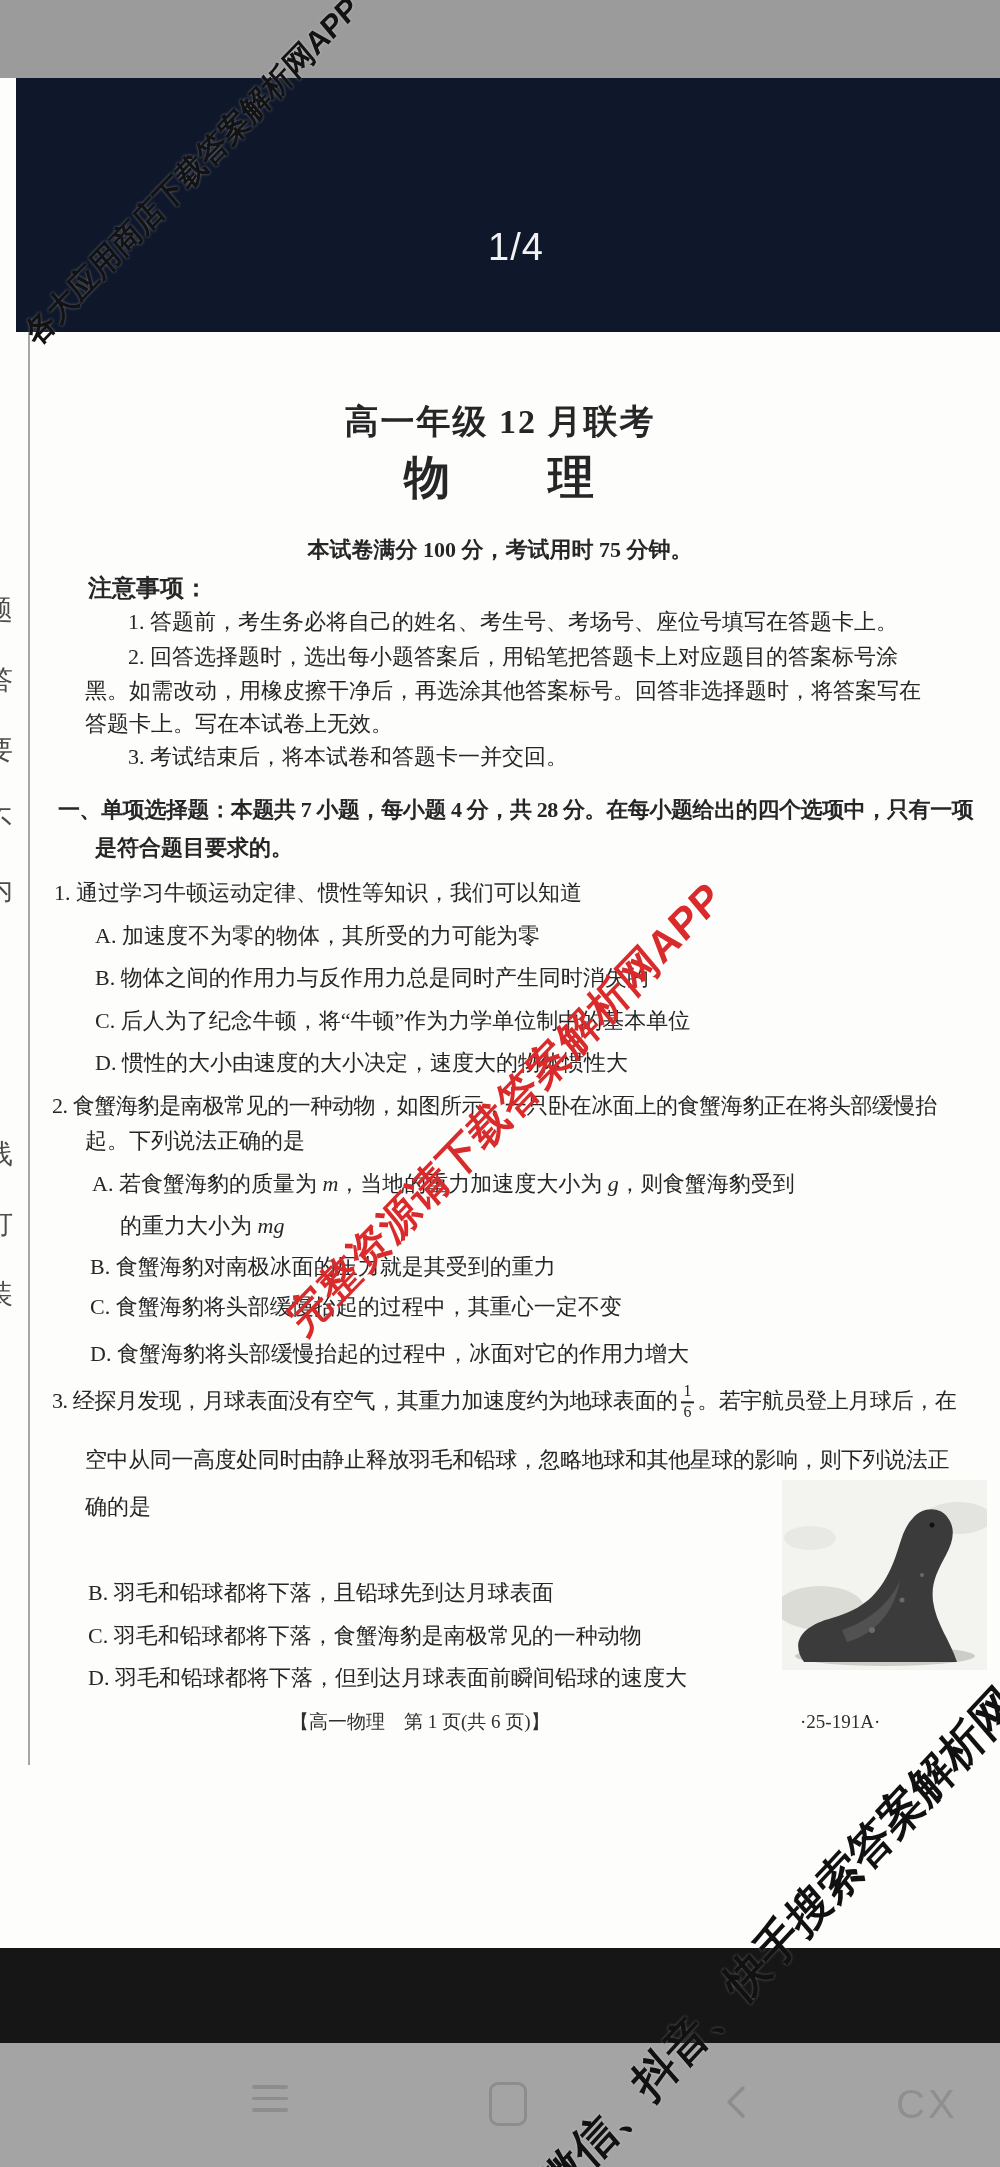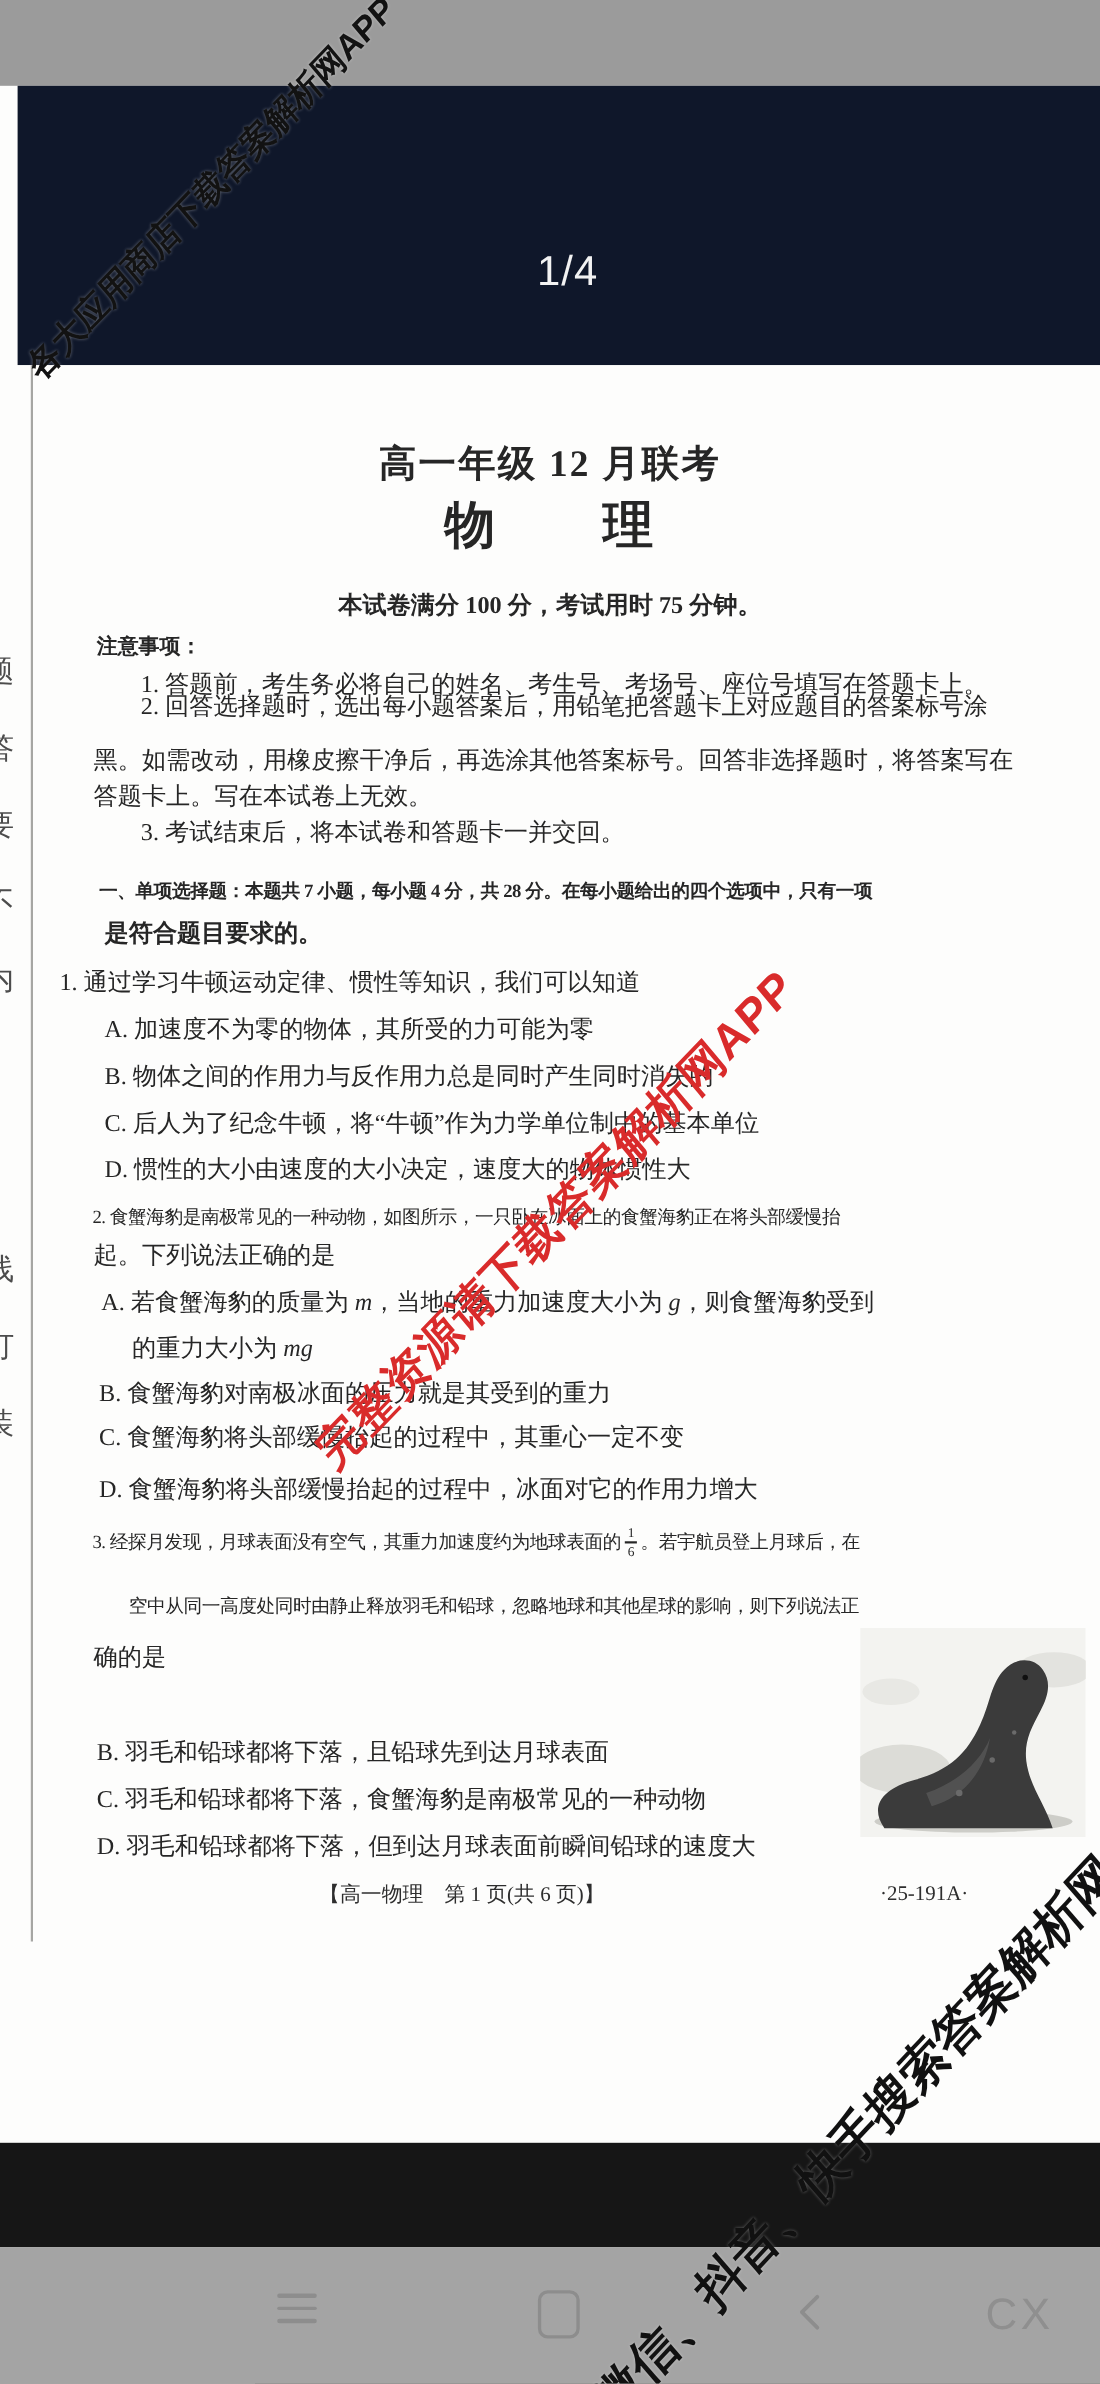--- a/index.html
+++ b/index.html
@@ -19,21 +19,21 @@
   .back-btn{left:722px;top:2084px;width:28px;height:36px;}
   .corner-logo{position:absolute;left:896px;top:2082px;font-size:40px;color:#8f8f8f;letter-spacing:3px;
                font-family:"Liberation Sans","DejaVu Sans",sans-serif;}
   
   .page{position:absolute;left:0;top:332px;width:1000px;height:1433px;background:#fdfdfc;}
   .bind-rule{position:absolute;left:28px;top:0;width:2px;height:100%;background:#a6a6a3;}
   .margin-char{position:absolute;left:-14px;color:#4c4c4c;font-size:27px;transform:translateY(-50%);}
   .line{position:absolute;white-space:nowrap;color:#262626;font-size:22px;transform:translateY(-50%);}
   .b{font-weight:700;}
   .center{left:0;width:1000px;text-align:center;}
-  .tight{font-size:17px;letter-spacing:-0.4px;margin-left:32px;}
+  .tight{font-size:22px;letter-spacing:-0.4px;}
   .title{font-size:34px;letter-spacing:2px;}
   .subject{font-size:46px;letter-spacing:2px;}
   .meta{font-size:22px;}
   .foot{font-size:19px;color:#2e2e2e;}
   .it{font-style:italic;}
   .frac{display:inline-block;vertical-align:-0.55em;text-align:center;font-size:0.72em;line-height:1.05;margin:0 3px;}
   .frac .num{display:block;border-bottom:2px solid #262626;padding:0 3px 1px;}
   .frac .den{display:block;padding-top:1px;}
   .figure{position:absolute;left:782px;top:1148px;width:205px;height:190px;}
   
@@ -65,23 +65,23 @@
     <span class="margin-char" style="top:488px">不</span>
     <span class="margin-char" style="top:558px">内</span>
     <span class="margin-char" style="top:822px">线</span>
     <span class="margin-char" style="top:892px">订</span>
     <span class="margin-char" style="top:962px">装</span>
 
     <div class="line center title b" style="top:90px">高一年级 12 月联考</div>
     <div class="line center subject b" style="top:146px">物　　理</div>
     <div class="line center meta b" style="top:218px">本试卷满分 100 分，考试用时 75 分钟。</div>
 
-    <div class="line b" style="left:88px;top:256px;font-size:19px">注意事项：</div>
+    <div class="line b" style="left:88px;top:256px;font-size:24px">注意事项：</div>
     <div class="line" style="left:128px;top:290px">1. 答题前，考生务必将自己的姓名、考生号、考场号、座位号填写在答题卡上。</div>
-    <div class="line" style="left:128px;top:310px">2. 回答选择题时，选出每小题答案后，用铅笔把答题卡上对应题目的答案标号涂</div>
+    <div class="line" style="left:128px;top:325px">2. 回答选择题时，选出每小题答案后，用铅笔把答题卡上对应题目的答案标号涂</div>
     <div class="line" style="left:85px;top:392px">答题卡上。写在本试卷上无效。</div>
     <div class="line" style="left:85px;top:359px">黑。如需改动，用橡皮擦干净后，再选涂其他答案标号。回答非选择题时，将答案写在</div>
     <div class="line" style="left:128px;top:425px">3. 考试结束后，将本试卷和答题卡一并交回。</div>
 
     <div class="line b tight" style="left:58px;top:478px">一、单项选择题：本题共 7 小题，每小题 4 分，共 28 分。在每小题给出的四个选项中，只有一项</div>
     <div class="line b" style="left:95px;top:516px">是符合题目要求的。</div>
 
     <div class="line" style="left:54px;top:561px">1. 通过学习牛顿运动定律、惯性等知识，我们可以知道</div>
     <div class="line" style="left:95px;top:604px">A. 加速度不为零的物体，其所受的力可能为零</div>
     <div class="line" style="left:95px;top:646px">B. 物体之间的作用力与反作用力总是同时产生同时消失的</div>

